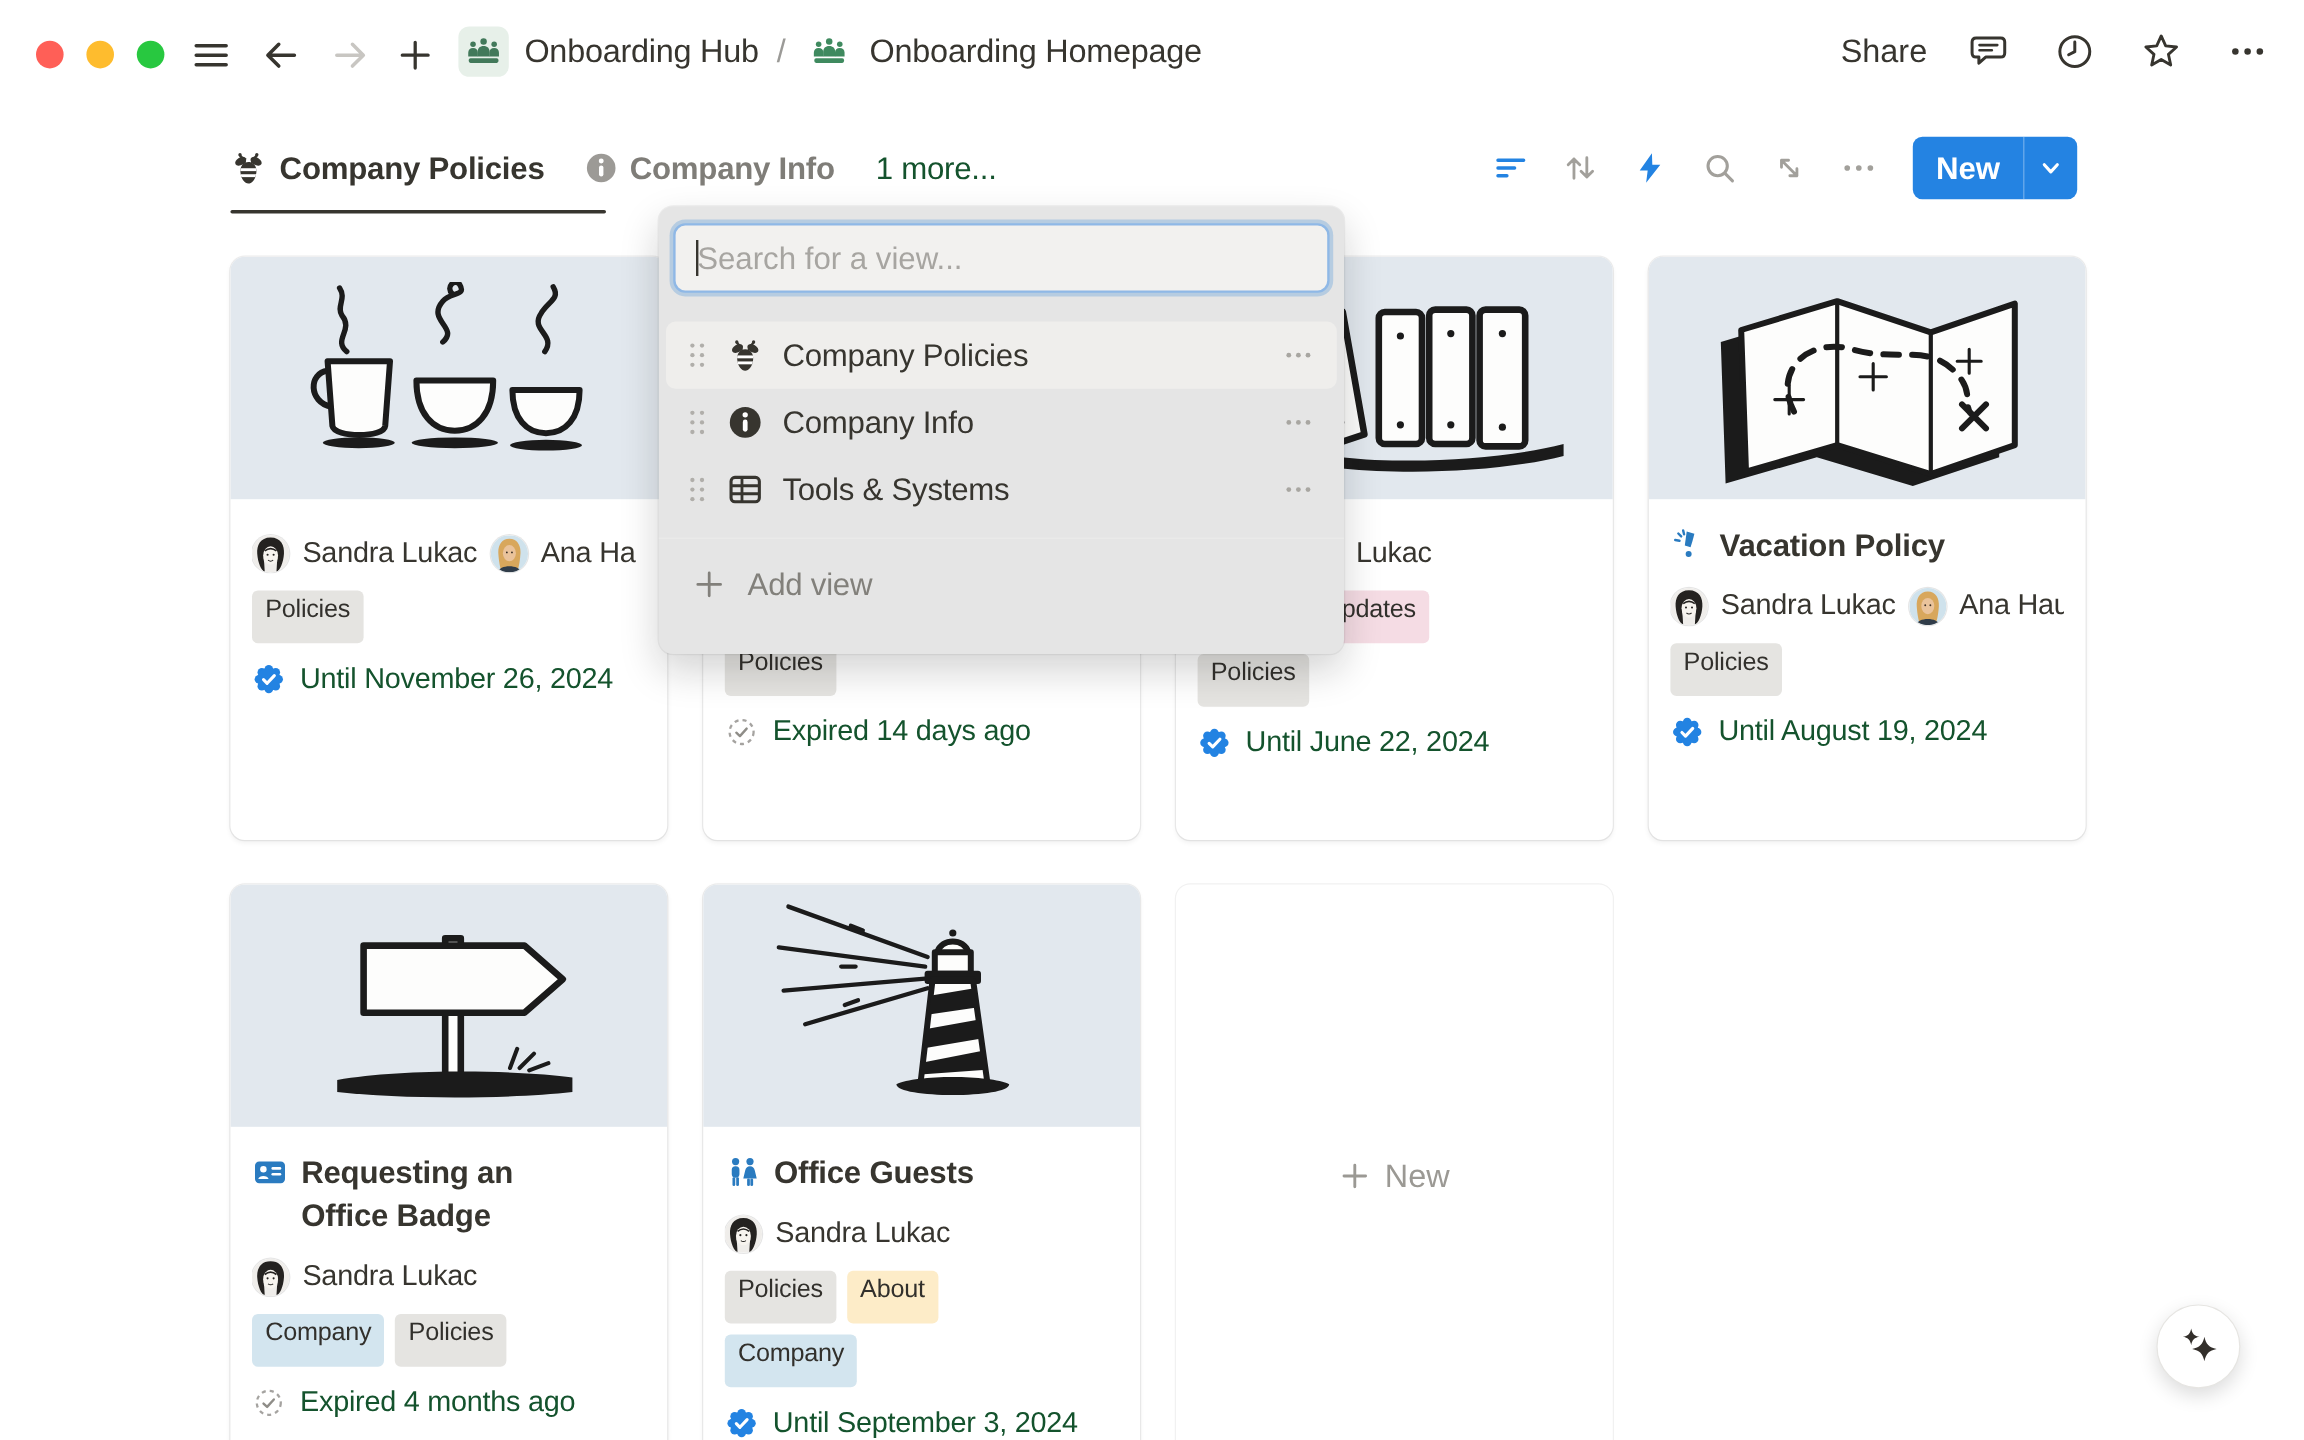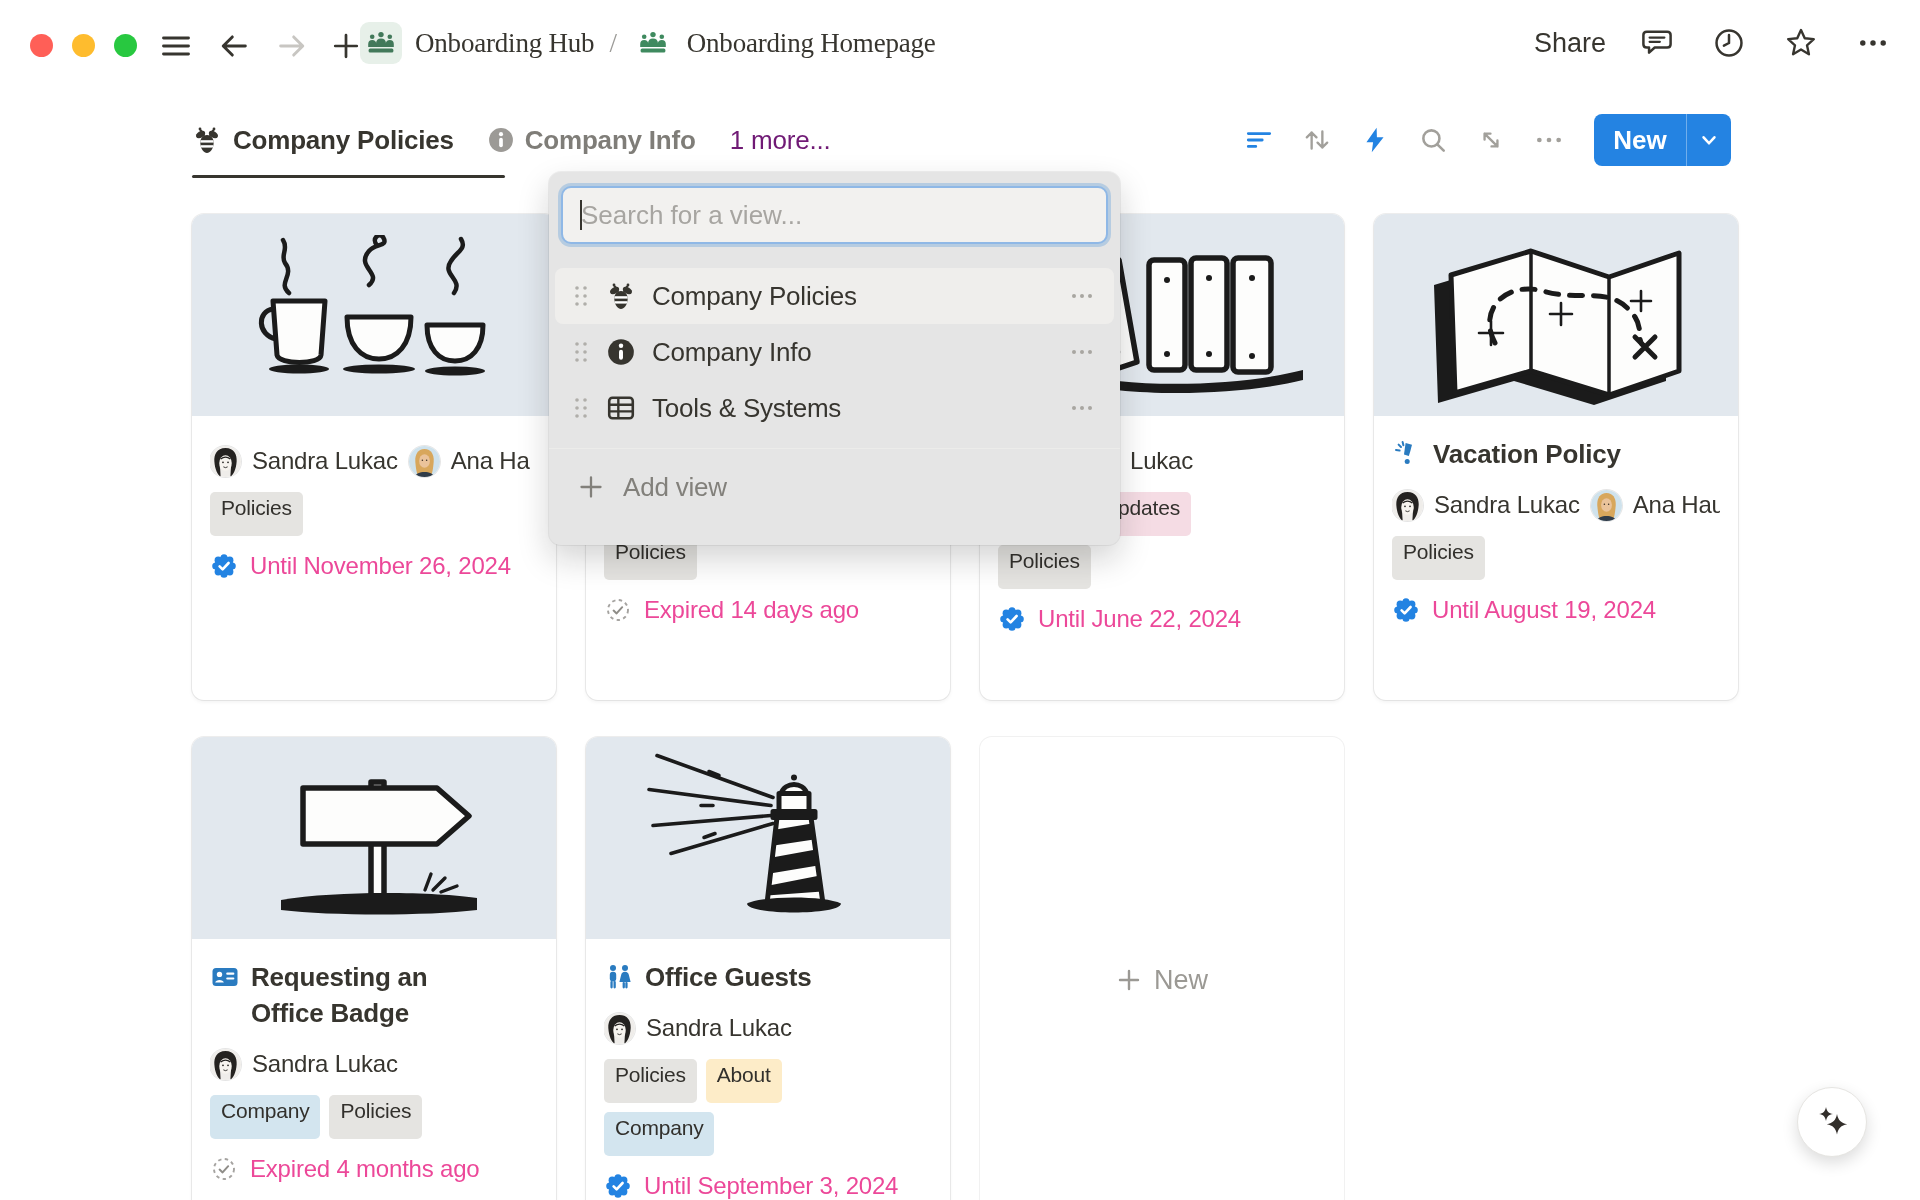--- a/index.html
+++ b/index.html
@@ -6,36 +6,36 @@
   html,body { width:1920px; height:1200px; overflow:hidden; background:#fff; }
   body { font-family:"Liberation Sans","DejaVu Sans",sans-serif; color:#37352f; letter-spacing:-0.2px; }
   .app { position:relative; width:1920px; height:1200px; background:#fff; overflow:hidden; }
 
   
   .topbar { position:absolute; left:0; top:0; width:1920px; height:90px; }
   .traffic { position:absolute; left:30px; top:34px; display:flex; gap:19px; }
   .traffic span { width:23px; height:23px; border-radius:50%; display:block; }
   .tl-red{background:#ff5f57;} .tl-yellow{background:#febc2e;} .tl-green{background:#28c840;}
   .tb-btn { position:absolute; top:28px; width:36px; height:36px; display:flex; align-items:center; justify-content:center; background:none; border:none; cursor:pointer; }
-  .crumb { position:absolute; left:360px; top:22px; display:flex; align-items:center; gap:13px; font-size:27px;font-family:Liberation Serif, serif; }
+  .crumb { position:absolute; left:382px; top:22px; display:flex; align-items:center; gap:13px; font-size:27px; }
   .crumb-icon-bg { width:42px; height:42px; border-radius:9px; background:#e7f0e9; display:flex; align-items:center; justify-content:center; }
   .crumb-icon-plain { width:42px; height:42px; display:flex; align-items:center; justify-content:center; }
   .crumb-sep { color:#9b9a97; padding:0 2px; }
   .crumb-text { color:#37352f; font-weight:500; white-space:nowrap; }
   .topbar-right { position:absolute; right:26px; top:22px; display:flex; align-items:center; gap:30px; }
   .share-btn { font-size:27px; color:#37352f; background:none; border:none; cursor:pointer; font-family:inherit; }
   .icon-btn { background:none; border:none; cursor:pointer; display:flex; align-items:center; justify-content:center; width:42px; height:42px; }
 
   
   .viewbar { position:absolute; left:0; top:100px; width:1920px; height:80px; }
   .tabs { position:absolute; left:192px; top:0; display:flex; align-items:center; gap:34px; height:80px; }
   .tab { display:flex; align-items:center; gap:11px; font-size:26px; font-weight:600; cursor:pointer; white-space:nowrap; }
   .tab.active { color:#37352f; }
   .tab.inactive { color:#7f7d78; }
-  .tab-more { font-size:26px; font-weight:500; color:#701a75; cursor:pointer; }
+  .tab-more { font-size:26px; font-weight:500; color:#14532d; cursor:pointer; }
   .active-underline { position:absolute; left:192px; top:75px; width:313px; height:3px; background:#37352f; border-radius:2px; }
   .view-actions { position:absolute; right:189px; top:0; height:80px; display:flex; align-items:center; gap:16px; }
   .va-icon { width:42px; height:42px; background:none; border:none; cursor:pointer; display:flex; align-items:center; justify-content:center; }
   .new-btn { margin-left:8px; width:137px; height:52px; background:#2483e2; border:none; border-radius:8px; display:flex; align-items:center; cursor:pointer; padding:0; overflow:hidden; }
   .new-btn-label { flex:1; color:#fff; font-size:26px; font-weight:600; font-family:inherit; text-align:center; }
   .new-btn-div { width:1px; height:52px; background:rgba(255,255,255,0.35); }
   .new-btn-caret { width:44px; display:flex; align-items:center; justify-content:center; }
 
   
   .card { position:absolute; width:364px; height:486px; background:#fff; border-radius:12px;
@@ -43,21 +43,21 @@
   .cover { height:202px; background:#e2e8ee; position:relative; overflow:hidden; }
   .cover svg { position:absolute; left:50%; top:50%; transform:translate(-50%,-50%); }
   .card-body { padding:12px 18px 16px 18px; }
   .card-title { display:flex; align-items:flex-start; gap:11px; margin-top:8px; font-size:26px; font-weight:600; line-height:36px; color:#37352f; }
   .card-title .t-ic { flex:0 0 auto; margin-top:3px; }
   .person-row { display:flex; align-items:center; gap:11px; margin-top:16px; height:34px; font-size:24px; color:#37352f; white-space:nowrap; overflow:hidden; }
   .avatar { width:31px; height:31px; border-radius:50%; flex:0 0 auto; box-shadow:0 0 0 1px rgba(0,0,0,0.1); }
   .tag-row { display:flex; gap:9px; margin-top:14px; flex-wrap:nowrap; }
   .tag { font-size:21px; line-height:32px; height:44px; padding:0 11px; border-radius:5px; color:#32302c; white-space:nowrap; }
   .t-gray{background:#e5e4e1;} .t-pink{background:#f5dce4;} .t-blue{background:#d3e5ef;} .t-yellow{background:#fdecc8;}
-  .status-row { display:flex; align-items:center; gap:12px; margin-top:16px; font-size:24px; color:#ec4899; }
+  .status-row { display:flex; align-items:center; gap:12px; margin-top:16px; font-size:24px; color:#14532d; }
   .ghost { visibility:hidden; }
   .new-card { position:absolute; width:364px; height:486px; border-radius:12px; background:#fff;
               box-shadow:0 0 0 1px rgba(15,15,15,0.06); display:flex; align-items:center; justify-content:center;
               gap:12px; color:#9b9994; font-size:27px; cursor:pointer; border:none; font-family:inherit; }
 
   
   .view-menu { position:absolute; left:549px; top:172px; width:571px; height:373px; background:#e5e5e5; border-radius:12px;
                box-shadow:0 0 0 1px rgba(15,15,15,0.06), 0 14px 32px rgba(15,15,15,0.18); z-index:50; }
   .search-wrap { position:absolute; left:12px; top:14px; width:547px; height:58px; }
   .search-input { width:100%; height:100%; border-radius:10px; background:#f2f1ef; border:2px solid #8fb8e6;

